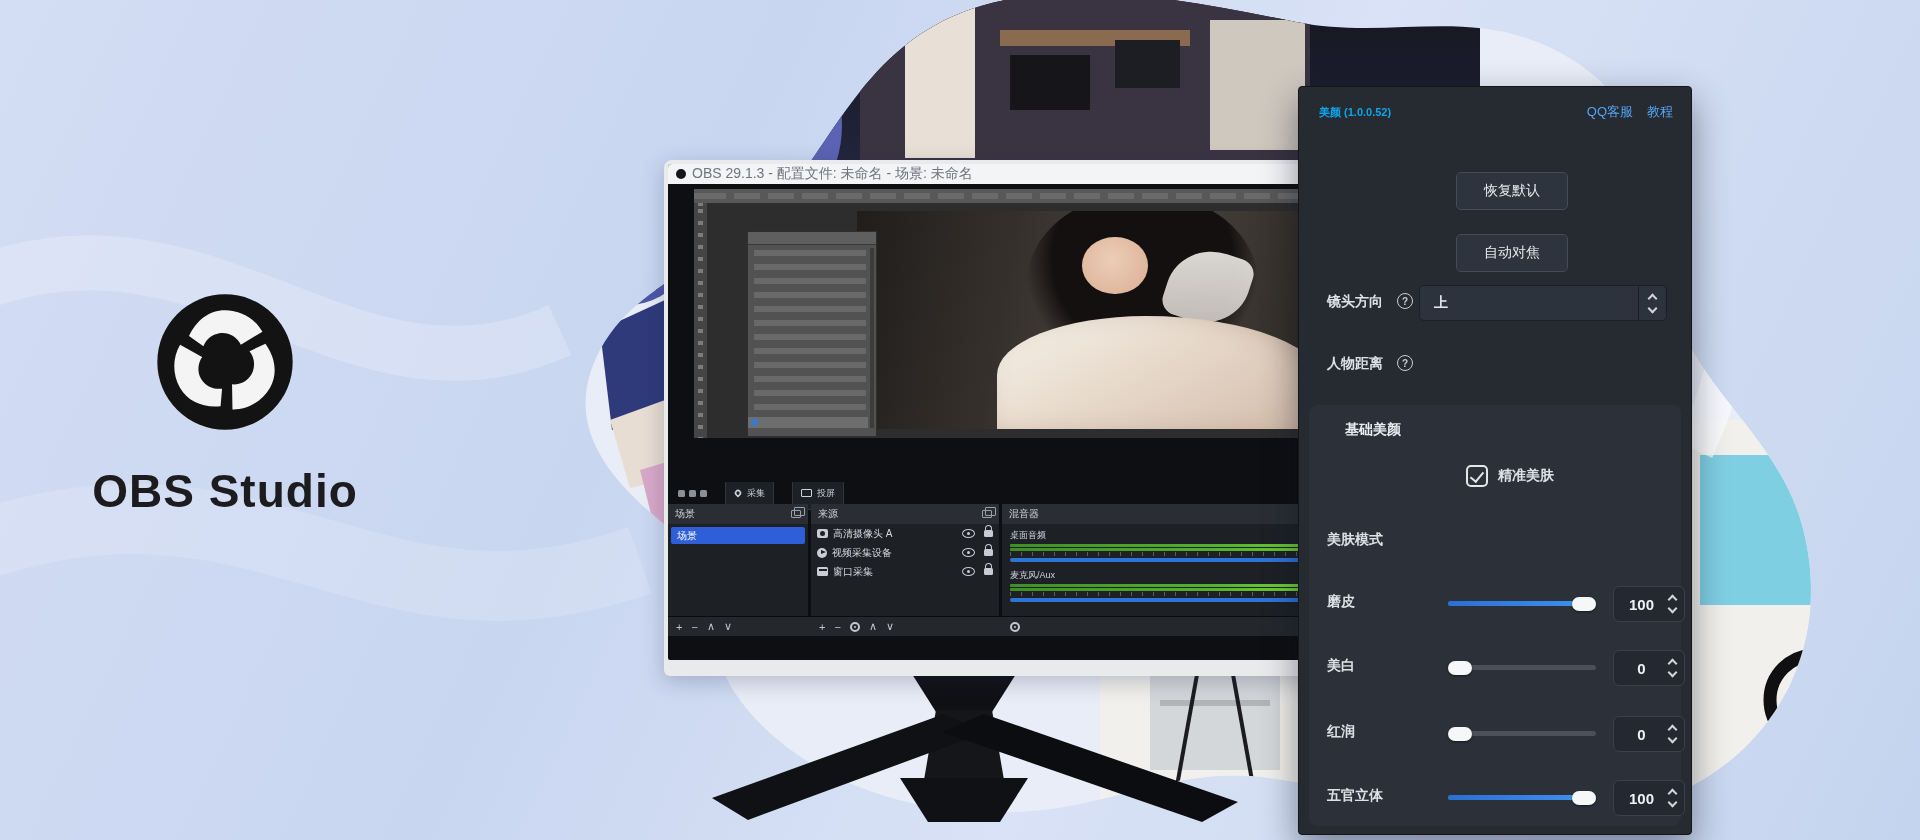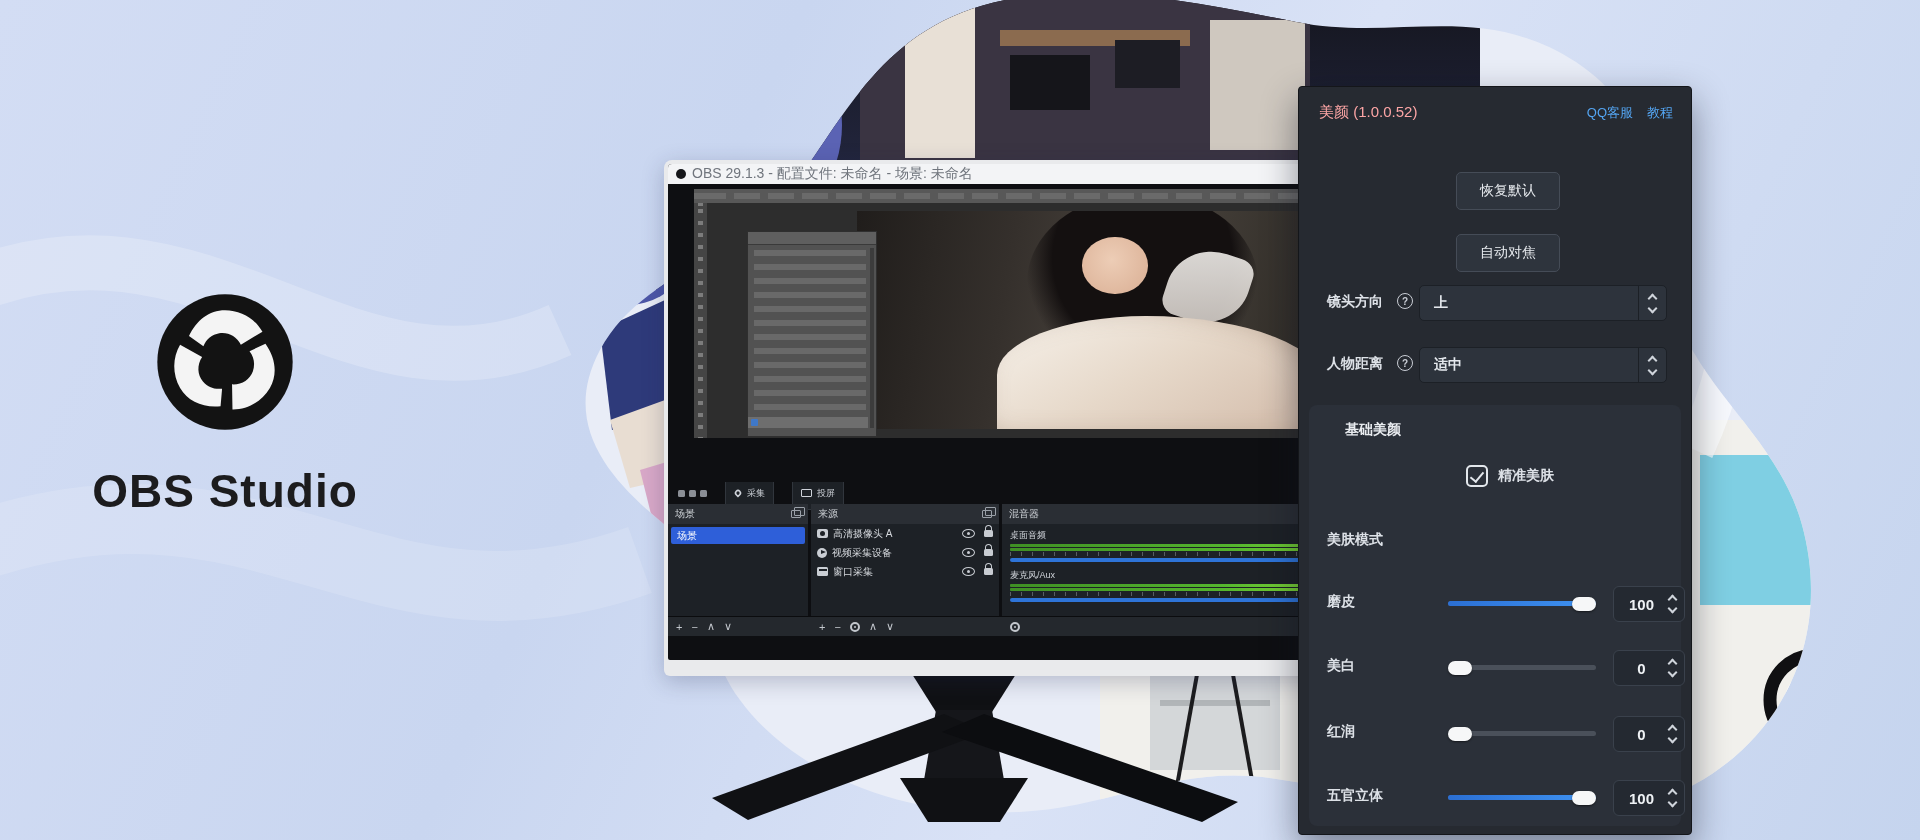--- a/index.html
+++ b/index.html
@@ -91,24 +91,24 @@
   .dtools{height:20px;background:#24282d;border-top:1px solid #0b0c0e;display:flex;}
   .dtools .grp{display:flex;align-items:center;gap:9px;padding:0 8px;color:#c3c7cd;font-size:11px;}
   .dtools .g1{width:140px;} .dtools .g2{width:188px;margin-left:3px;} .dtools .g3{flex:1;margin-left:3px;}
   .gear{width:10px;height:10px;border:2px solid #c3c7cd;border-radius:50%;position:relative;}
   .gear:after{content:"";position:absolute;left:2px;top:2px;width:2px;height:2px;background:#c3c7cd;border-radius:50%;}
 
   
   .panel{position:absolute;left:1298px;top:86px;width:394px;height:749px;background:#262a31;
          border:1px solid #14161a;border-radius:4px;box-shadow:0 14px 36px rgba(10,15,30,.45);z-index:5;}
   .p-head{position:absolute;left:20px;right:18px;top:16px;display:flex;align-items:center;}
-  .p-title{font-size:15px;font-weight:normal;color:#fca5a5;}
+  .p-title{font-size:11px;font-weight:bold;color:#0ea5e9;}
   .p-links{margin-left:auto;display:flex;gap:14px;}
   .p-links a{font-size:13px;color:#54a5f2;cursor:pointer;}
-  .p-btn{position:absolute;left:157px;width:104px;height:38px;background:#2e343d;border:1px solid #454c57;
+  .p-btn{position:absolute;left:157px;width:112px;height:38px;background:#2e343d;border:1px solid #454c57;
          border-radius:5px;color:#e8ebef;font-size:14px;display:flex;align-items:center;justify-content:center;}
   .rowlab{position:absolute;display:flex;align-items:flex-start;gap:14px;font-size:14px;font-weight:bold;color:#dde1e7;}
   .qmark{width:16px;height:16px;border:1.5px solid #c9cdd5;border-radius:50%;font-size:10px;font-weight:bold;color:#c9cdd5;
          display:inline-flex;align-items:center;justify-content:center;}
   .selbox{position:absolute;height:36px;background:#2d333c;border:1px solid #1c2026;border-radius:5px;display:flex;align-items:center;}
   .selbox .val{flex:1;padding-left:14px;font-size:14px;font-weight:bold;color:#e4e8ed;}
   .selbox .spinz{width:28px;align-self:stretch;border-left:1px solid #1c2026;display:flex;flex-direction:column;
          align-items:center;justify-content:center;gap:3px;}
   .cu{width:7px;height:7px;border-top:2px solid #cfd4db;border-right:2px solid #cfd4db;transform:rotate(-45deg);margin-top:3px;}
   .cd{width:7px;height:7px;border-top:2px solid #cfd4db;border-right:2px solid #cfd4db;transform:rotate(135deg);margin-bottom:3px;}
@@ -379,27 +379,20 @@
       <span class="spinz">
           <span class="cu"></span>
           <span class="cd"></span>
         </span>
     </div>
 
     <div class="rowlab" style="left:28px;top:268px">
       <span>人物距离</span>
         <span class="qmark">?</span>
     </div>
-    <div class="selbox" style="left:120px;top:260px;width:248px">
-      <span class="val">适中</span>
-      <span class="spinz">
-          <span class="cu"></span>
-          <span class="cd"></span>
-        </span>
-    </div>
 
     <div class="group">
       <div class="g-title">基础美颜</div>
 
       <div class="chkrow">
         <span class="chk"></span>
         <span class="chklab">精准美肤</span>
       </div>
 
       <div class="rowlab" style="left:18px;top:126px">

